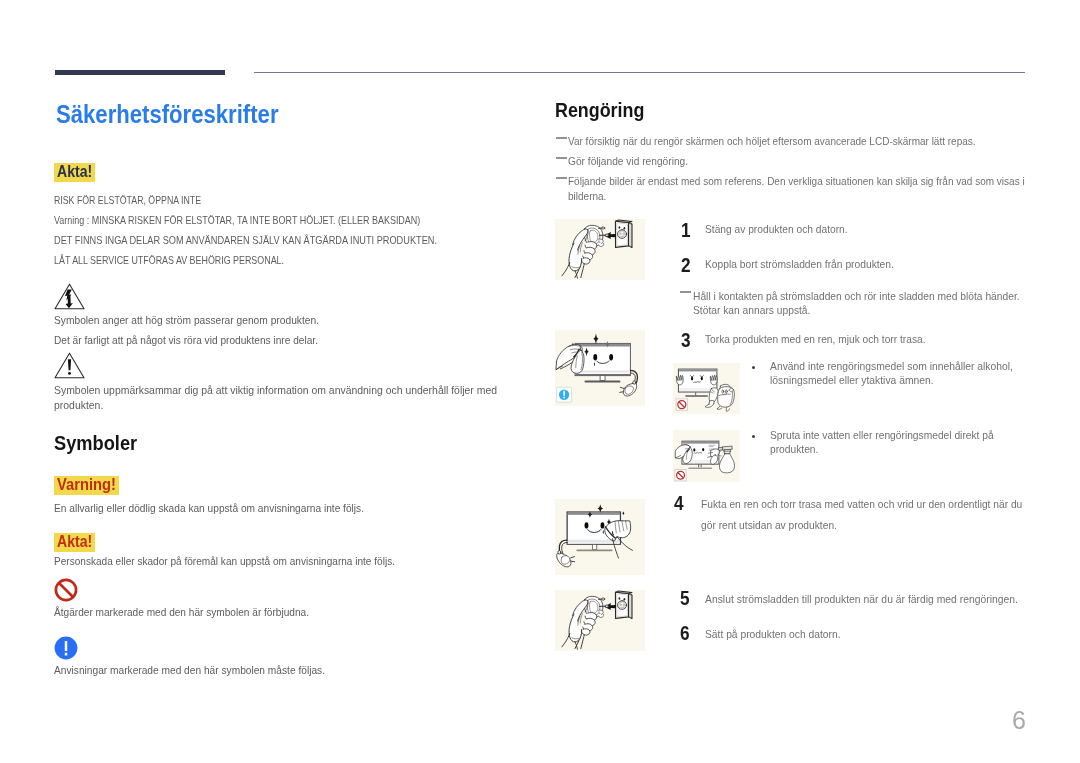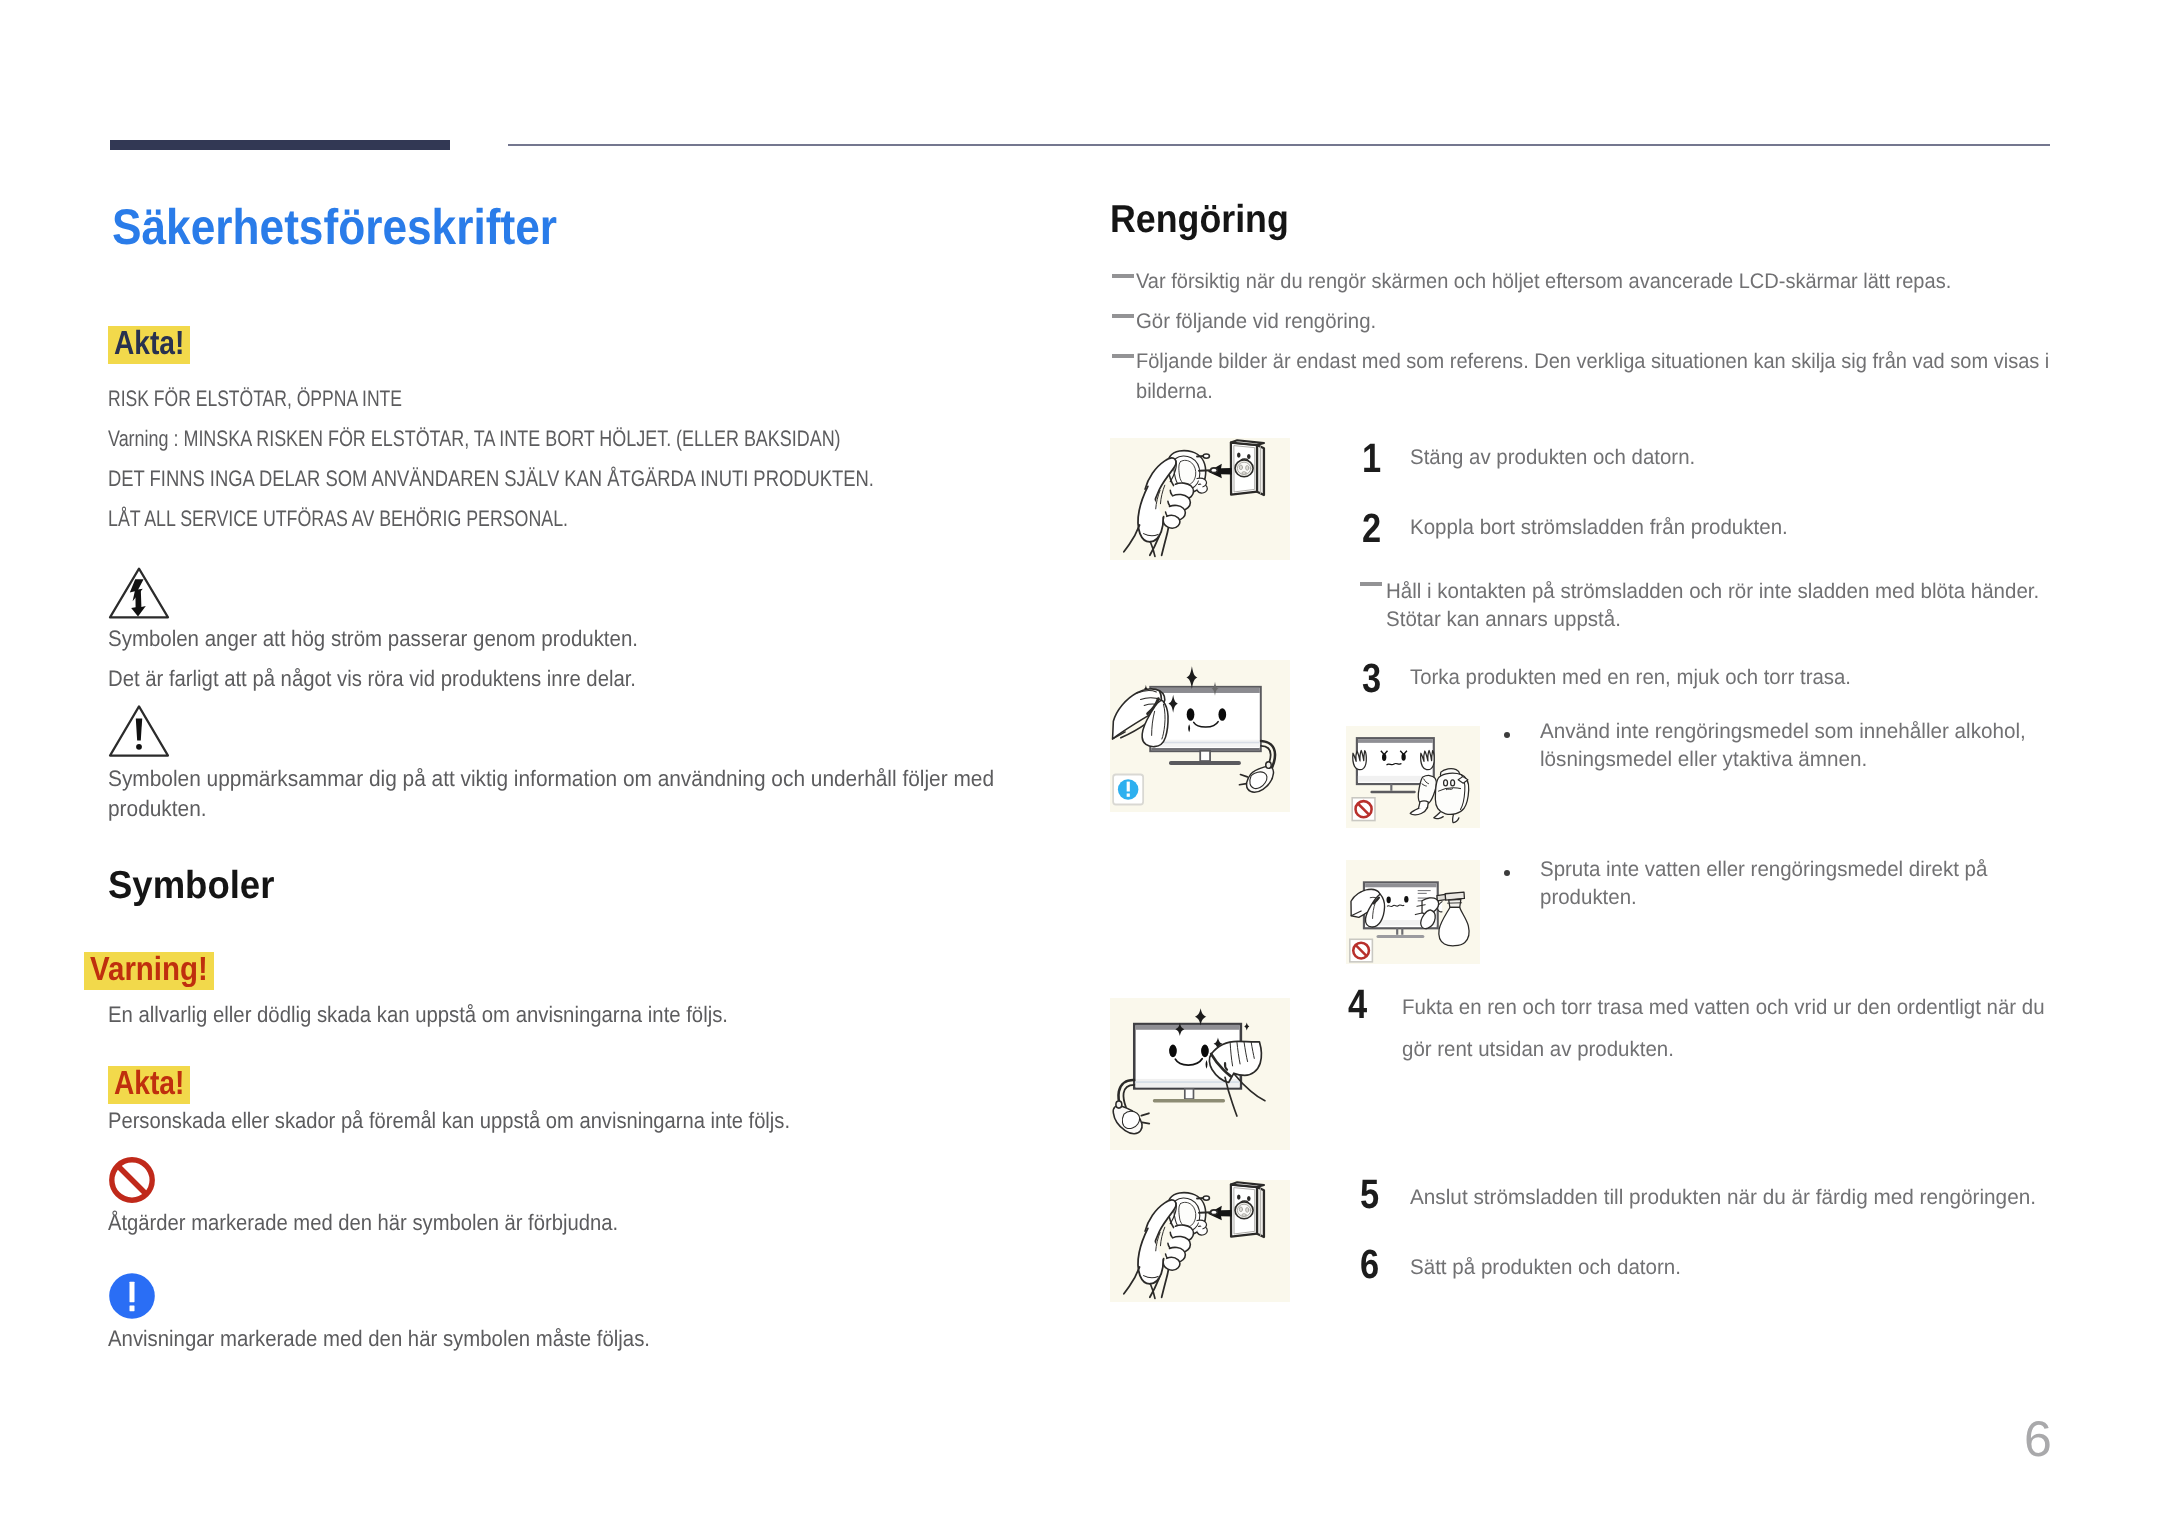--- a/index.html
+++ b/index.html
@@ -74,21 +74,21 @@
     <svg viewBox="0 0 31 27" width="31" height="27">
       <path d="M15.5 1.2 L30 25.8 L1 25.8 Z" fill="#ffffff" stroke="#2b2b2b" stroke-width="1.1" stroke-linejoin="round"></path>
       <path d="M13.9 7.3 L17.1 7.3 L16.4 18.3 L14.6 18.3 Z" fill="#111"></path>
       <circle cx="15.5" cy="21.4" r="1.45" fill="#111"></circle>
     </svg>
   </div>
   <div class="abs tw sx2" style="left: 54px; top: 383.3px; width: 482px; transform: scaleX(0.9325);">Symbolen uppmärksammar dig på att viktig information om användning och underhåll följer med produkten.</div>
 
   <div class="abs h2-black sx" style="left: 54px; top: 434px; transform: scaleX(0.936146);">Symboler</div>
 
-  <div class="abs" style="left:42px;top:476px;">
+  <div class="abs" style="left:54px;top:476px;">
     <span class="badge badge-red"><span class="sx" style="display: inline-block; transform: scaleX(0.877263); width: 58.9px;">Varning!</span></span>
   </div>
   <div class="abs t sx" style="left: 54px; top: 503px; transform: scaleX(0.907968);">En allvarlig eller dödlig skada kan uppstå om anvisningarna inte följs.</div>
 
   <div class="abs" style="left:54px;top:532.7px;">
     <span class="badge badge-red"><span class="sx" style="display: inline-block; transform: scaleX(0.838719); width: 35.2px;">Akta!</span></span>
   </div>
   <div class="abs t sx" style="left: 54px; top: 556px; transform: scaleX(0.900367);">Personskada eller skador på föremål kan uppstå om anvisningarna inte följs.</div>
 
   <div class="abs" style="left:54px;top:578px;width:24px;height:24px;">

